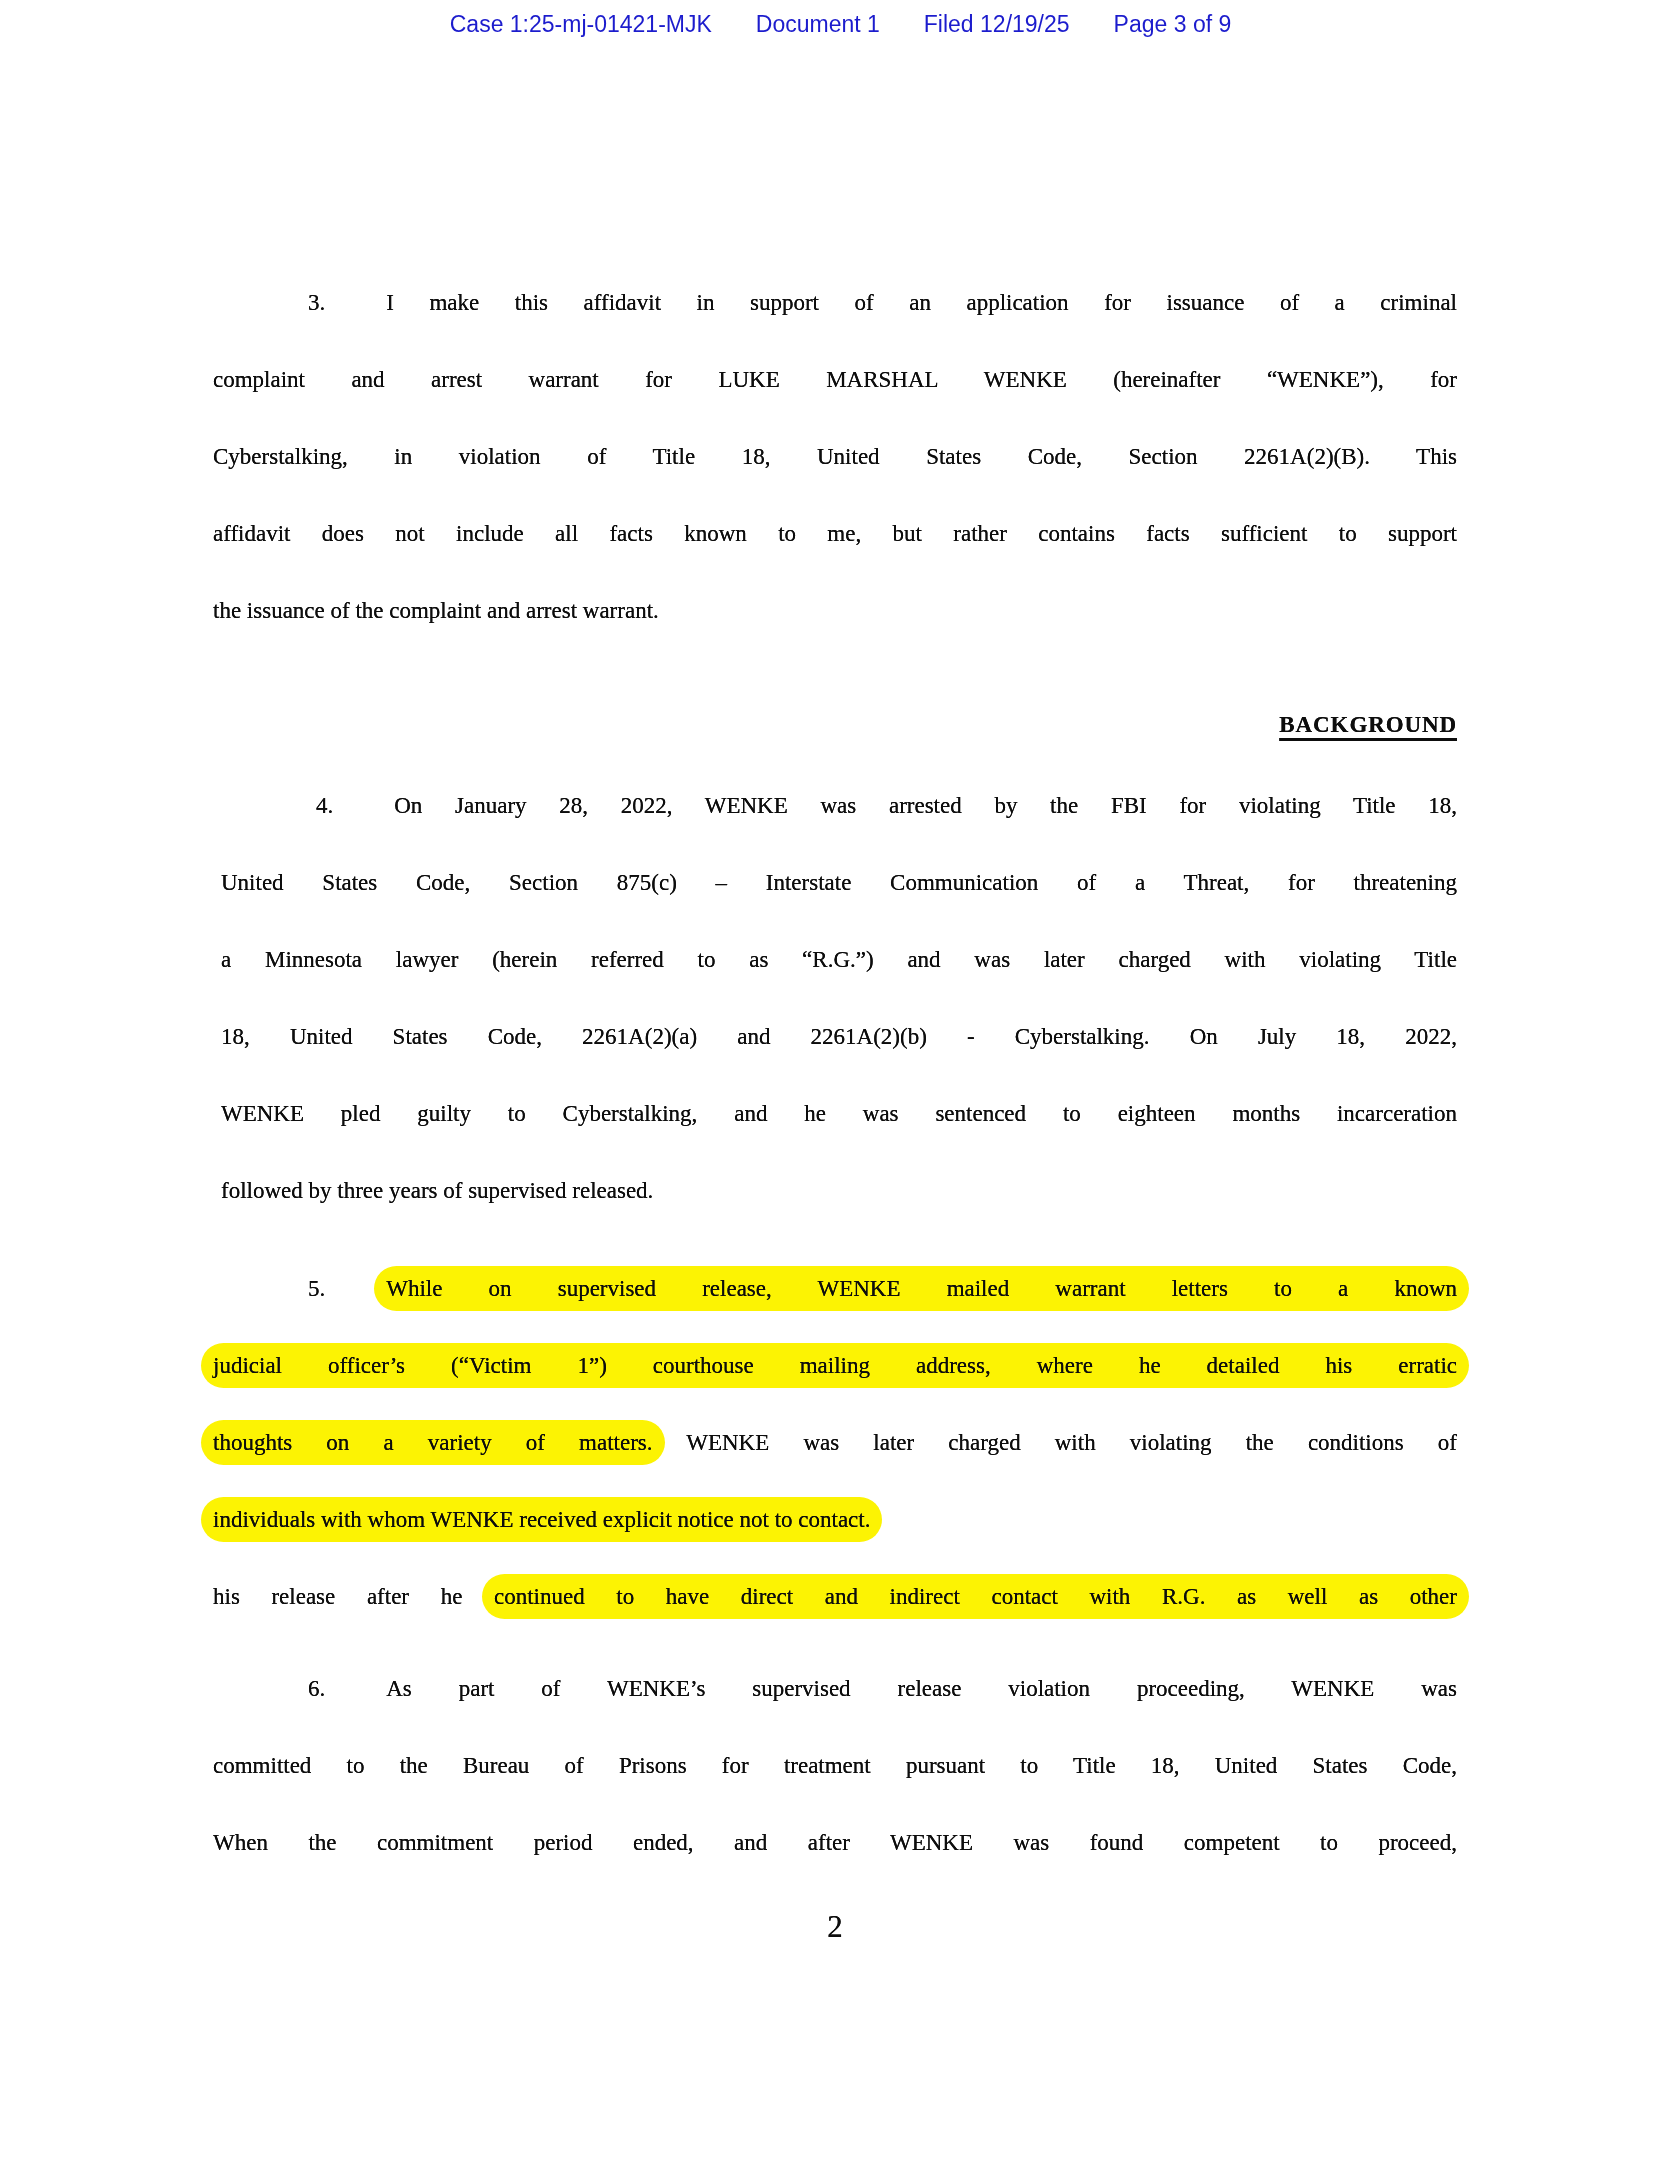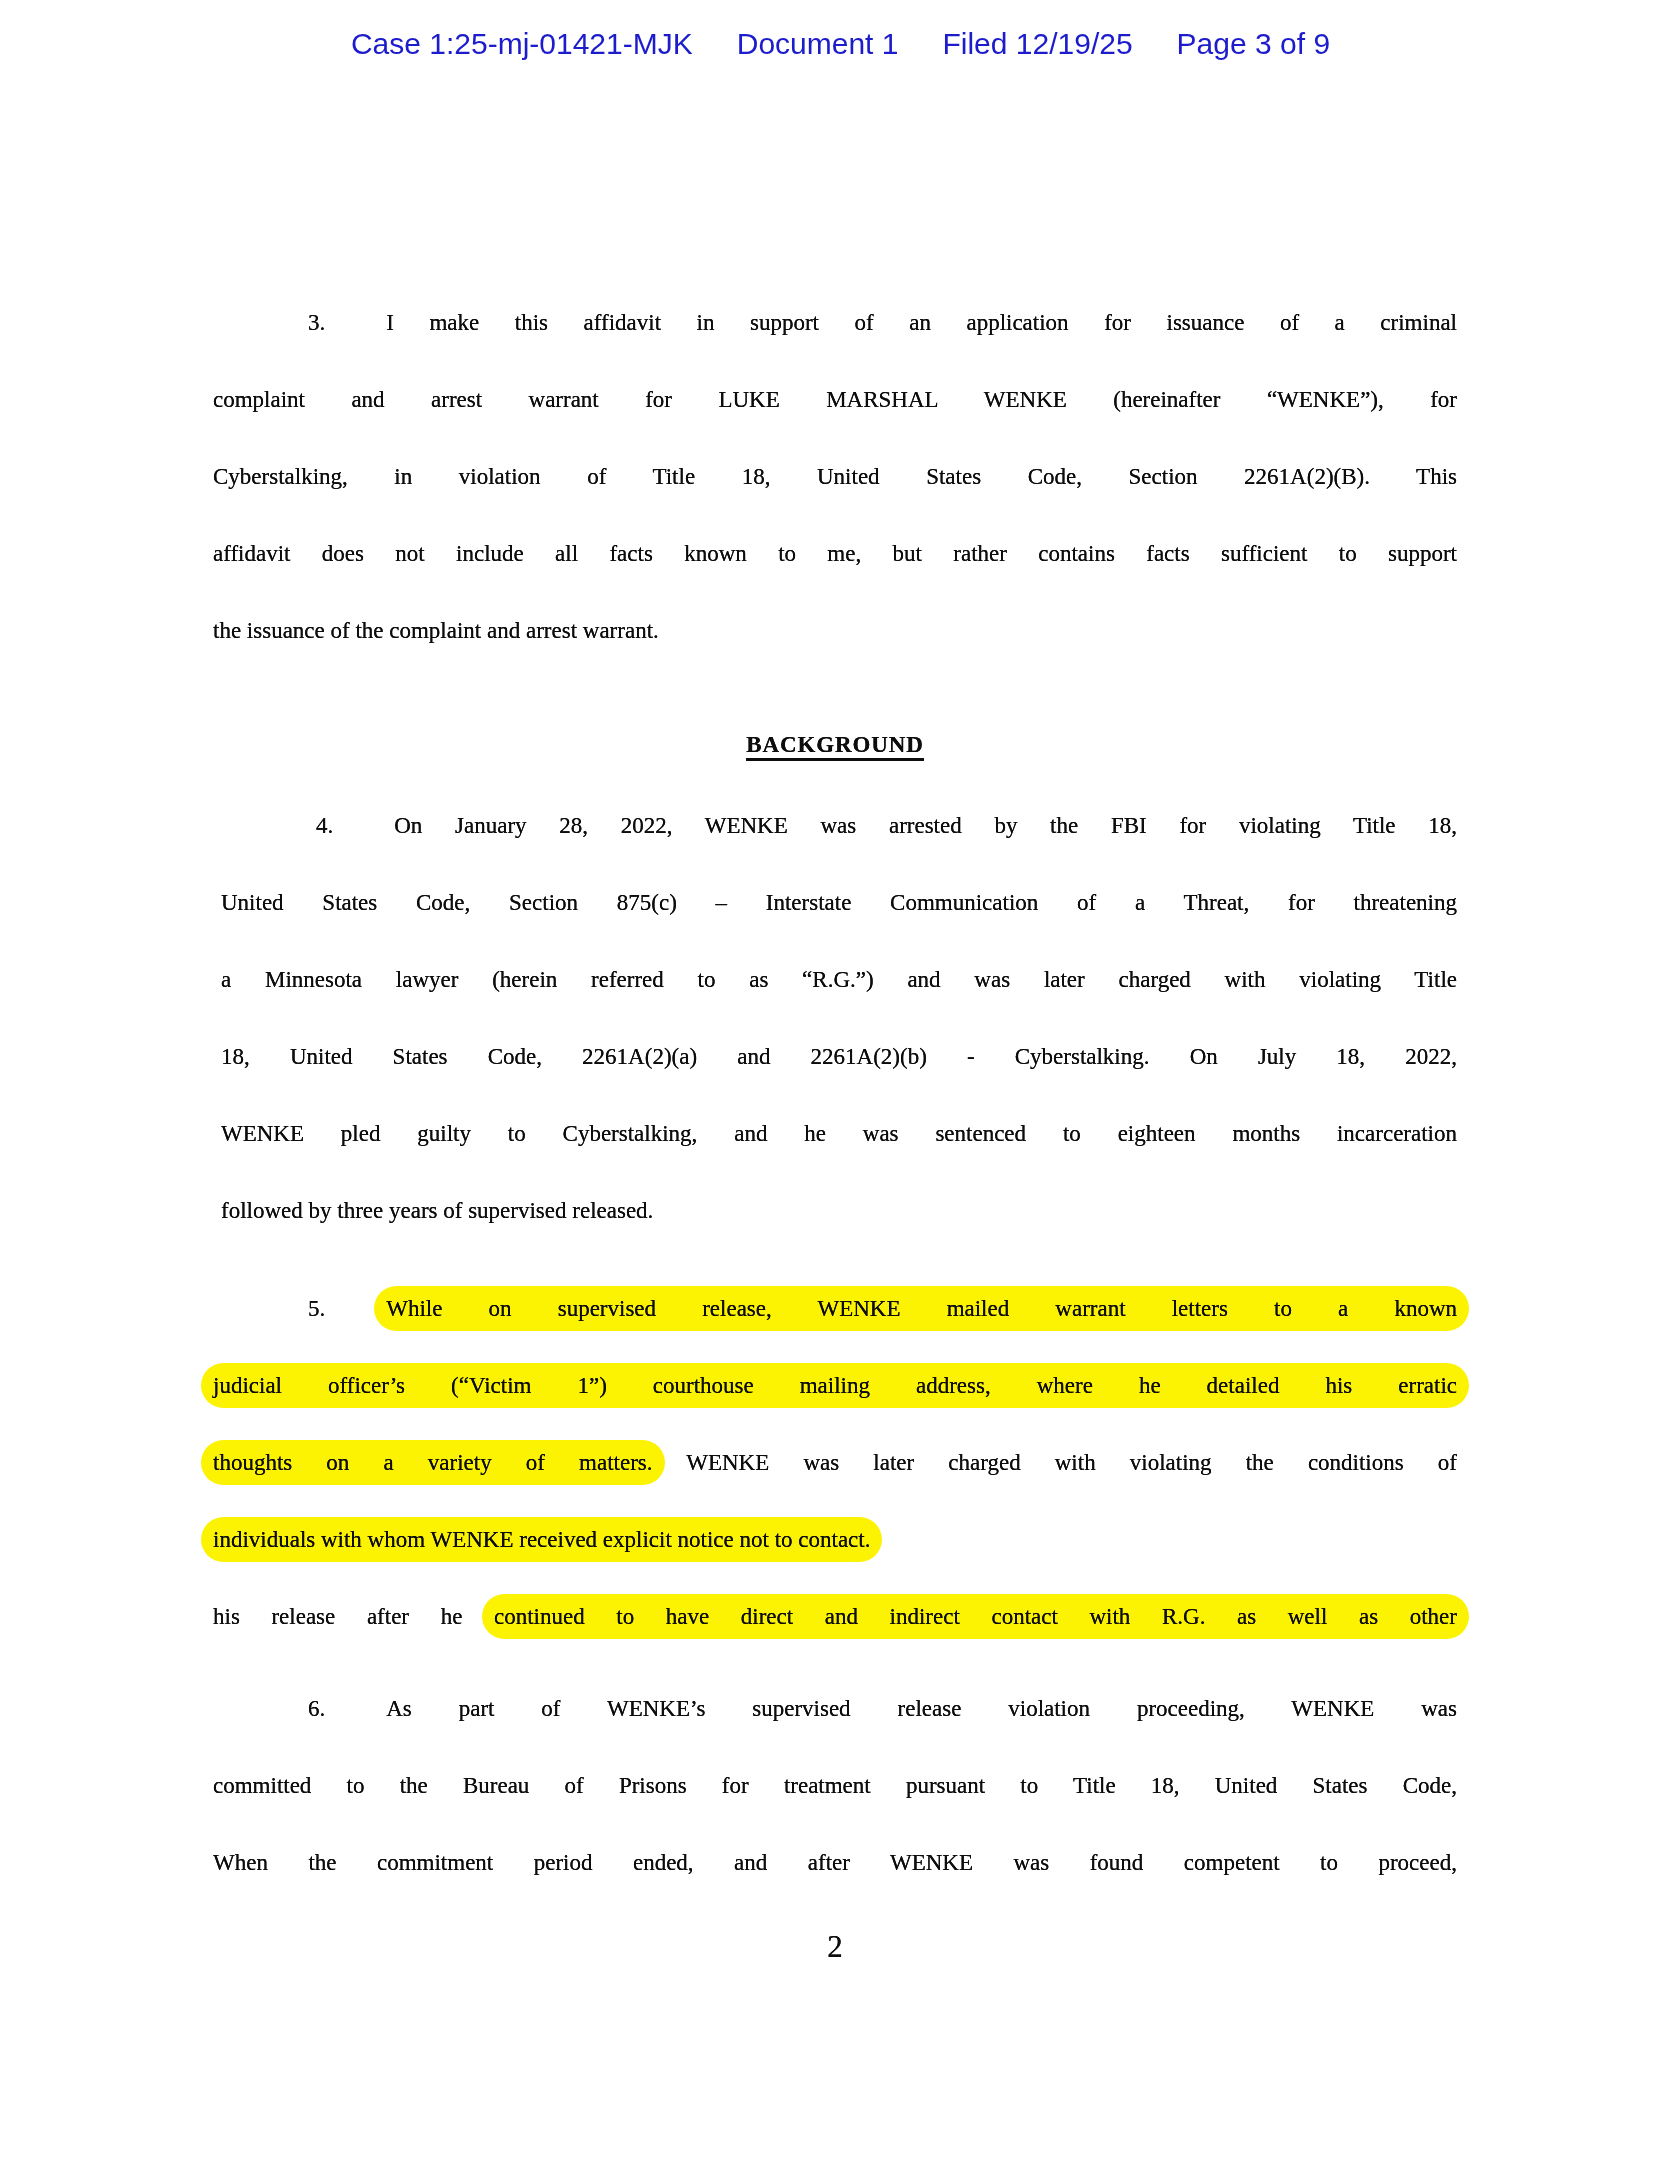--- a/index.html
+++ b/index.html
@@ -7,26 +7,26 @@
     position:relative;
     width:1681px;height:2181px;
     margin:0 auto;
     background:#ffffff;
     overflow:hidden;
     font-family:"Liberation Serif", serif;
     color:#0d0d0d;
   }
   
   .header{
-    padding-top:27px;
+    padding-top:7px;
     display:flex;
     justify-content:center;
     gap:44px;
     font-family:"Liberation Sans", sans-serif;
-    font-size:30px;
+    font-size:23px;
     line-height:34px;
     color:#1c1ccd;
   }
   .header span{white-space:nowrap;}
   
   .doc-body{
     margin-left:213px;
     width:1244px;
     font-size:23px;
     text-shadow:0 0 0.5px currentColor; 
@@ -44,21 +44,21 @@
   .tab{display:inline-block;width:61px;}
   
   .b0{margin-top:223px;}
   .b1{margin-top:37px;}
   .b2{margin-top:4.3px;margin-left:8px;}
   .b3{margin-top:21px;}
   .b4{margin-top:14.5px;}
   
   .heading{
     height:77px;line-height:77px;
-    text-align:center;
+    text-align:right;
   }
   .heading-text{
     font-weight:bold;
     letter-spacing:0.9px;
     text-decoration:underline;
     text-decoration-thickness:2.6px;
     text-underline-offset:6px;
   }
   
   .hl{

